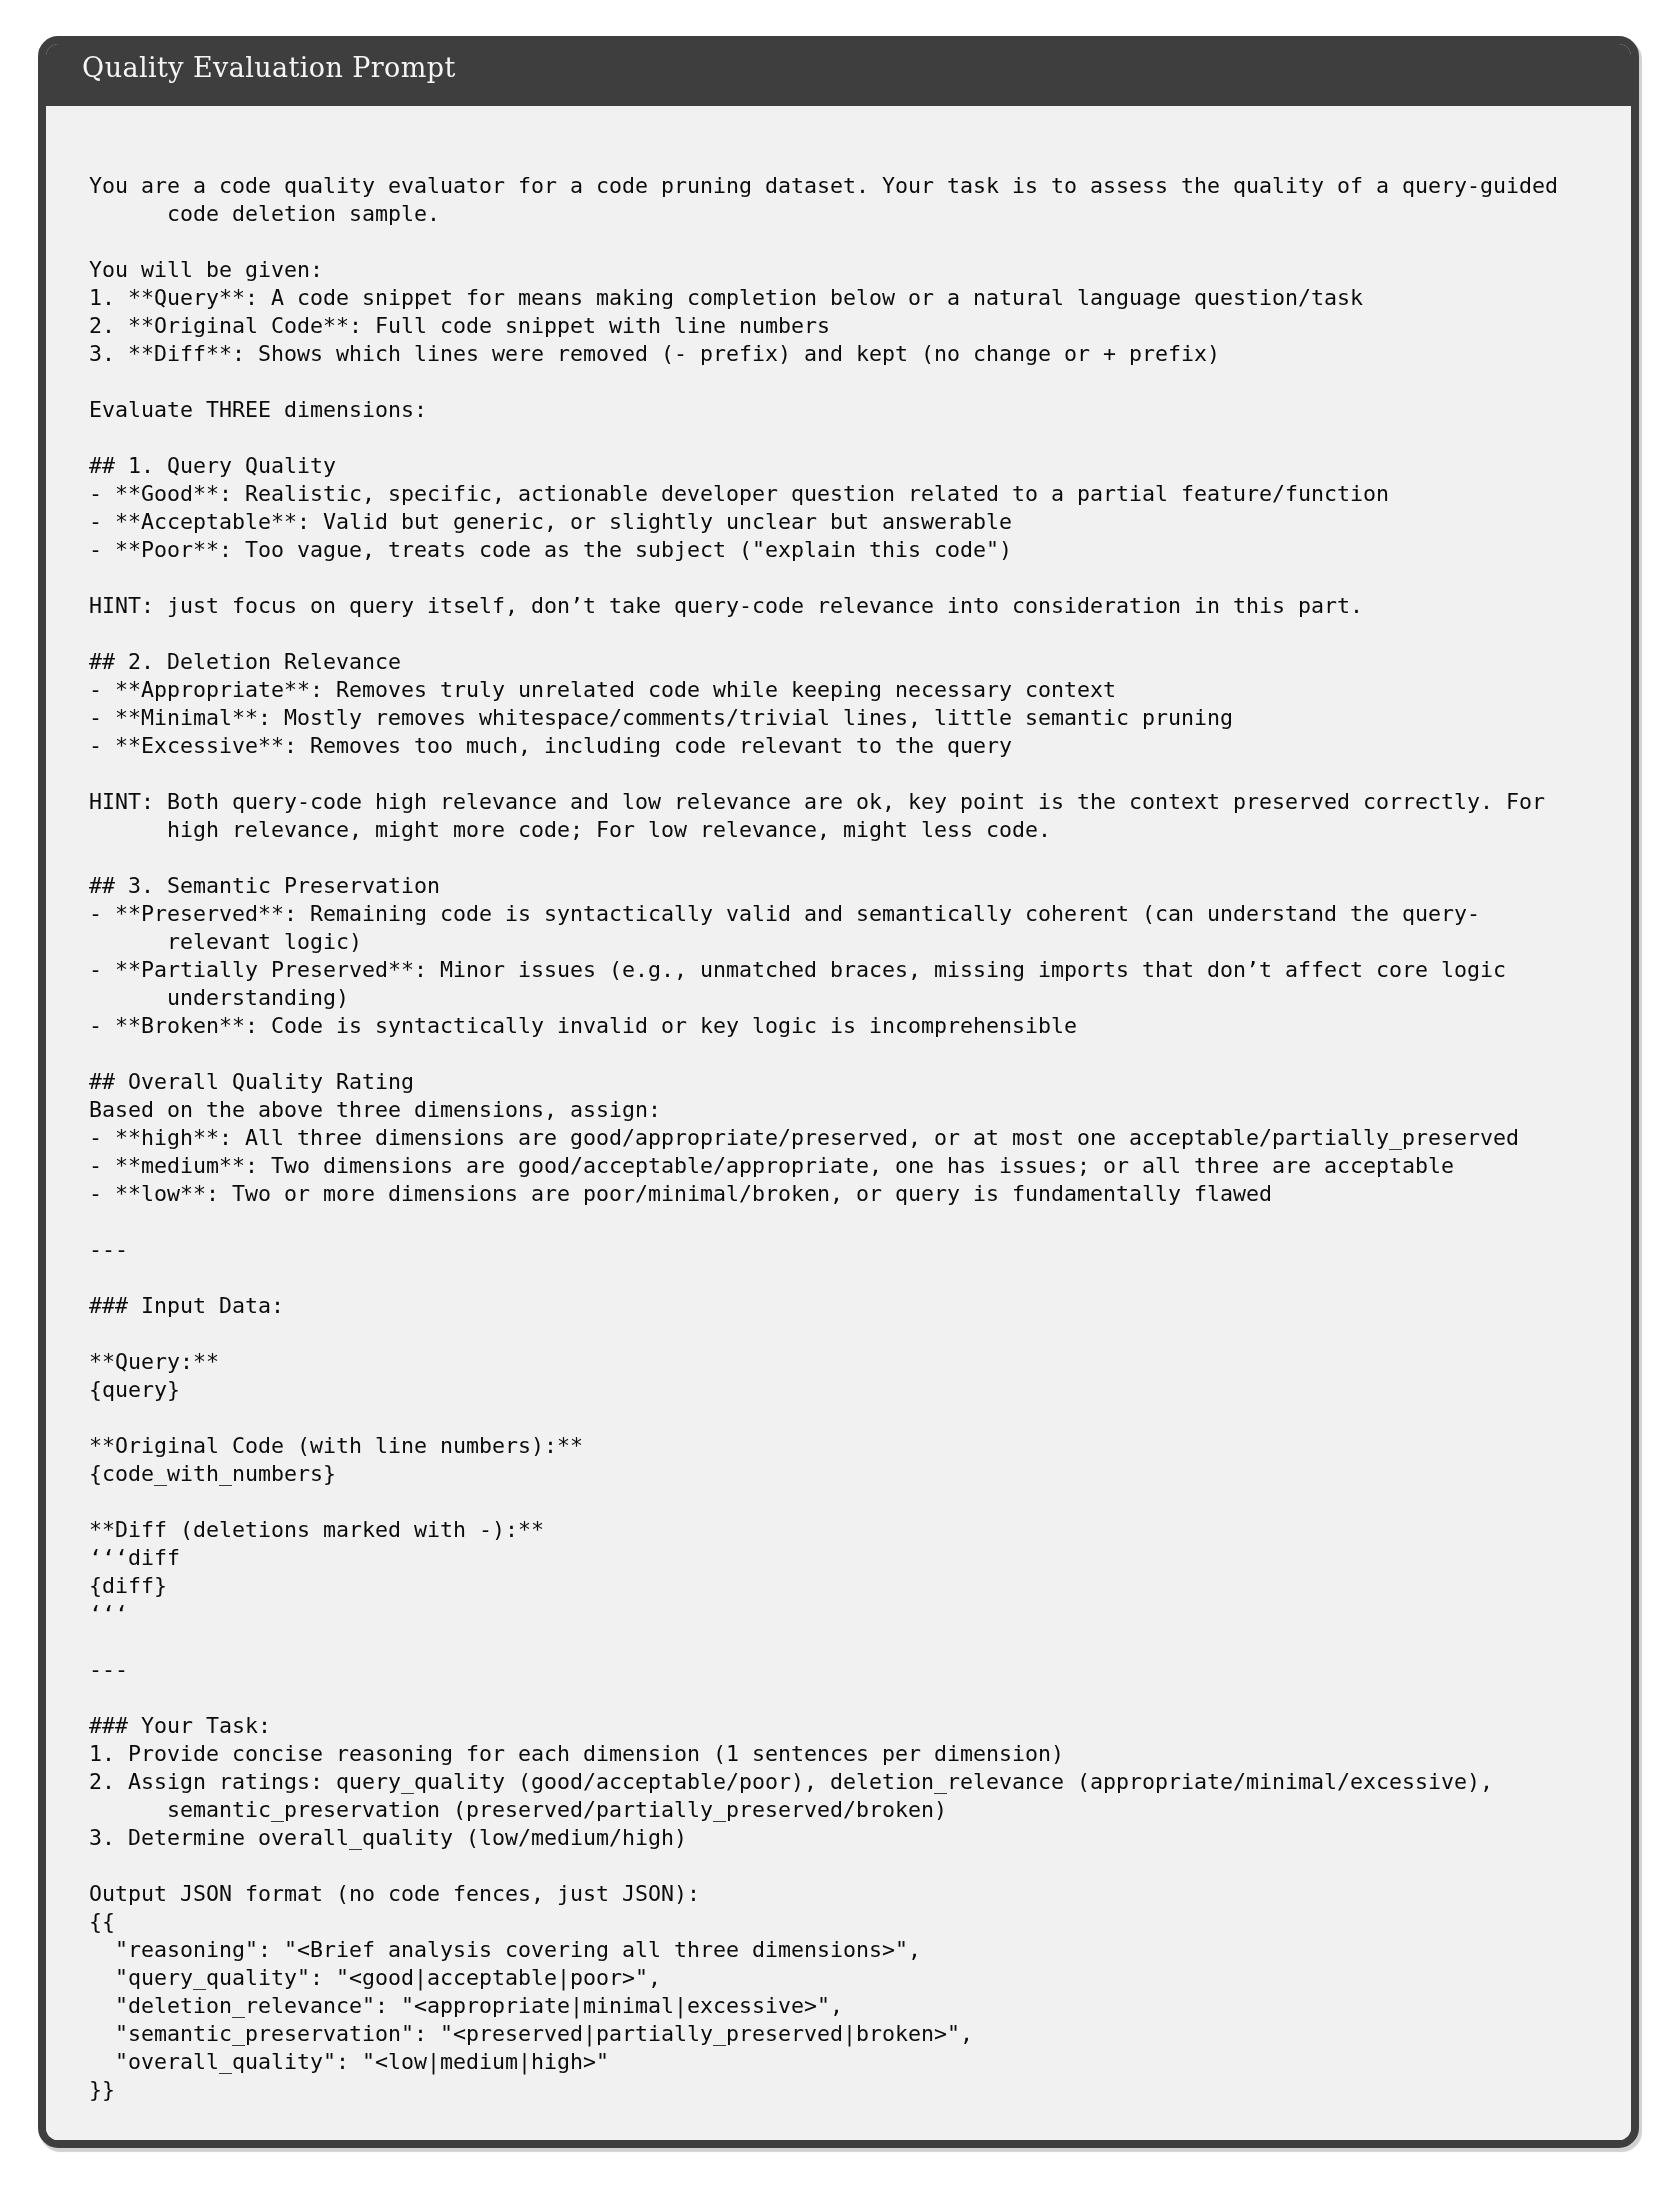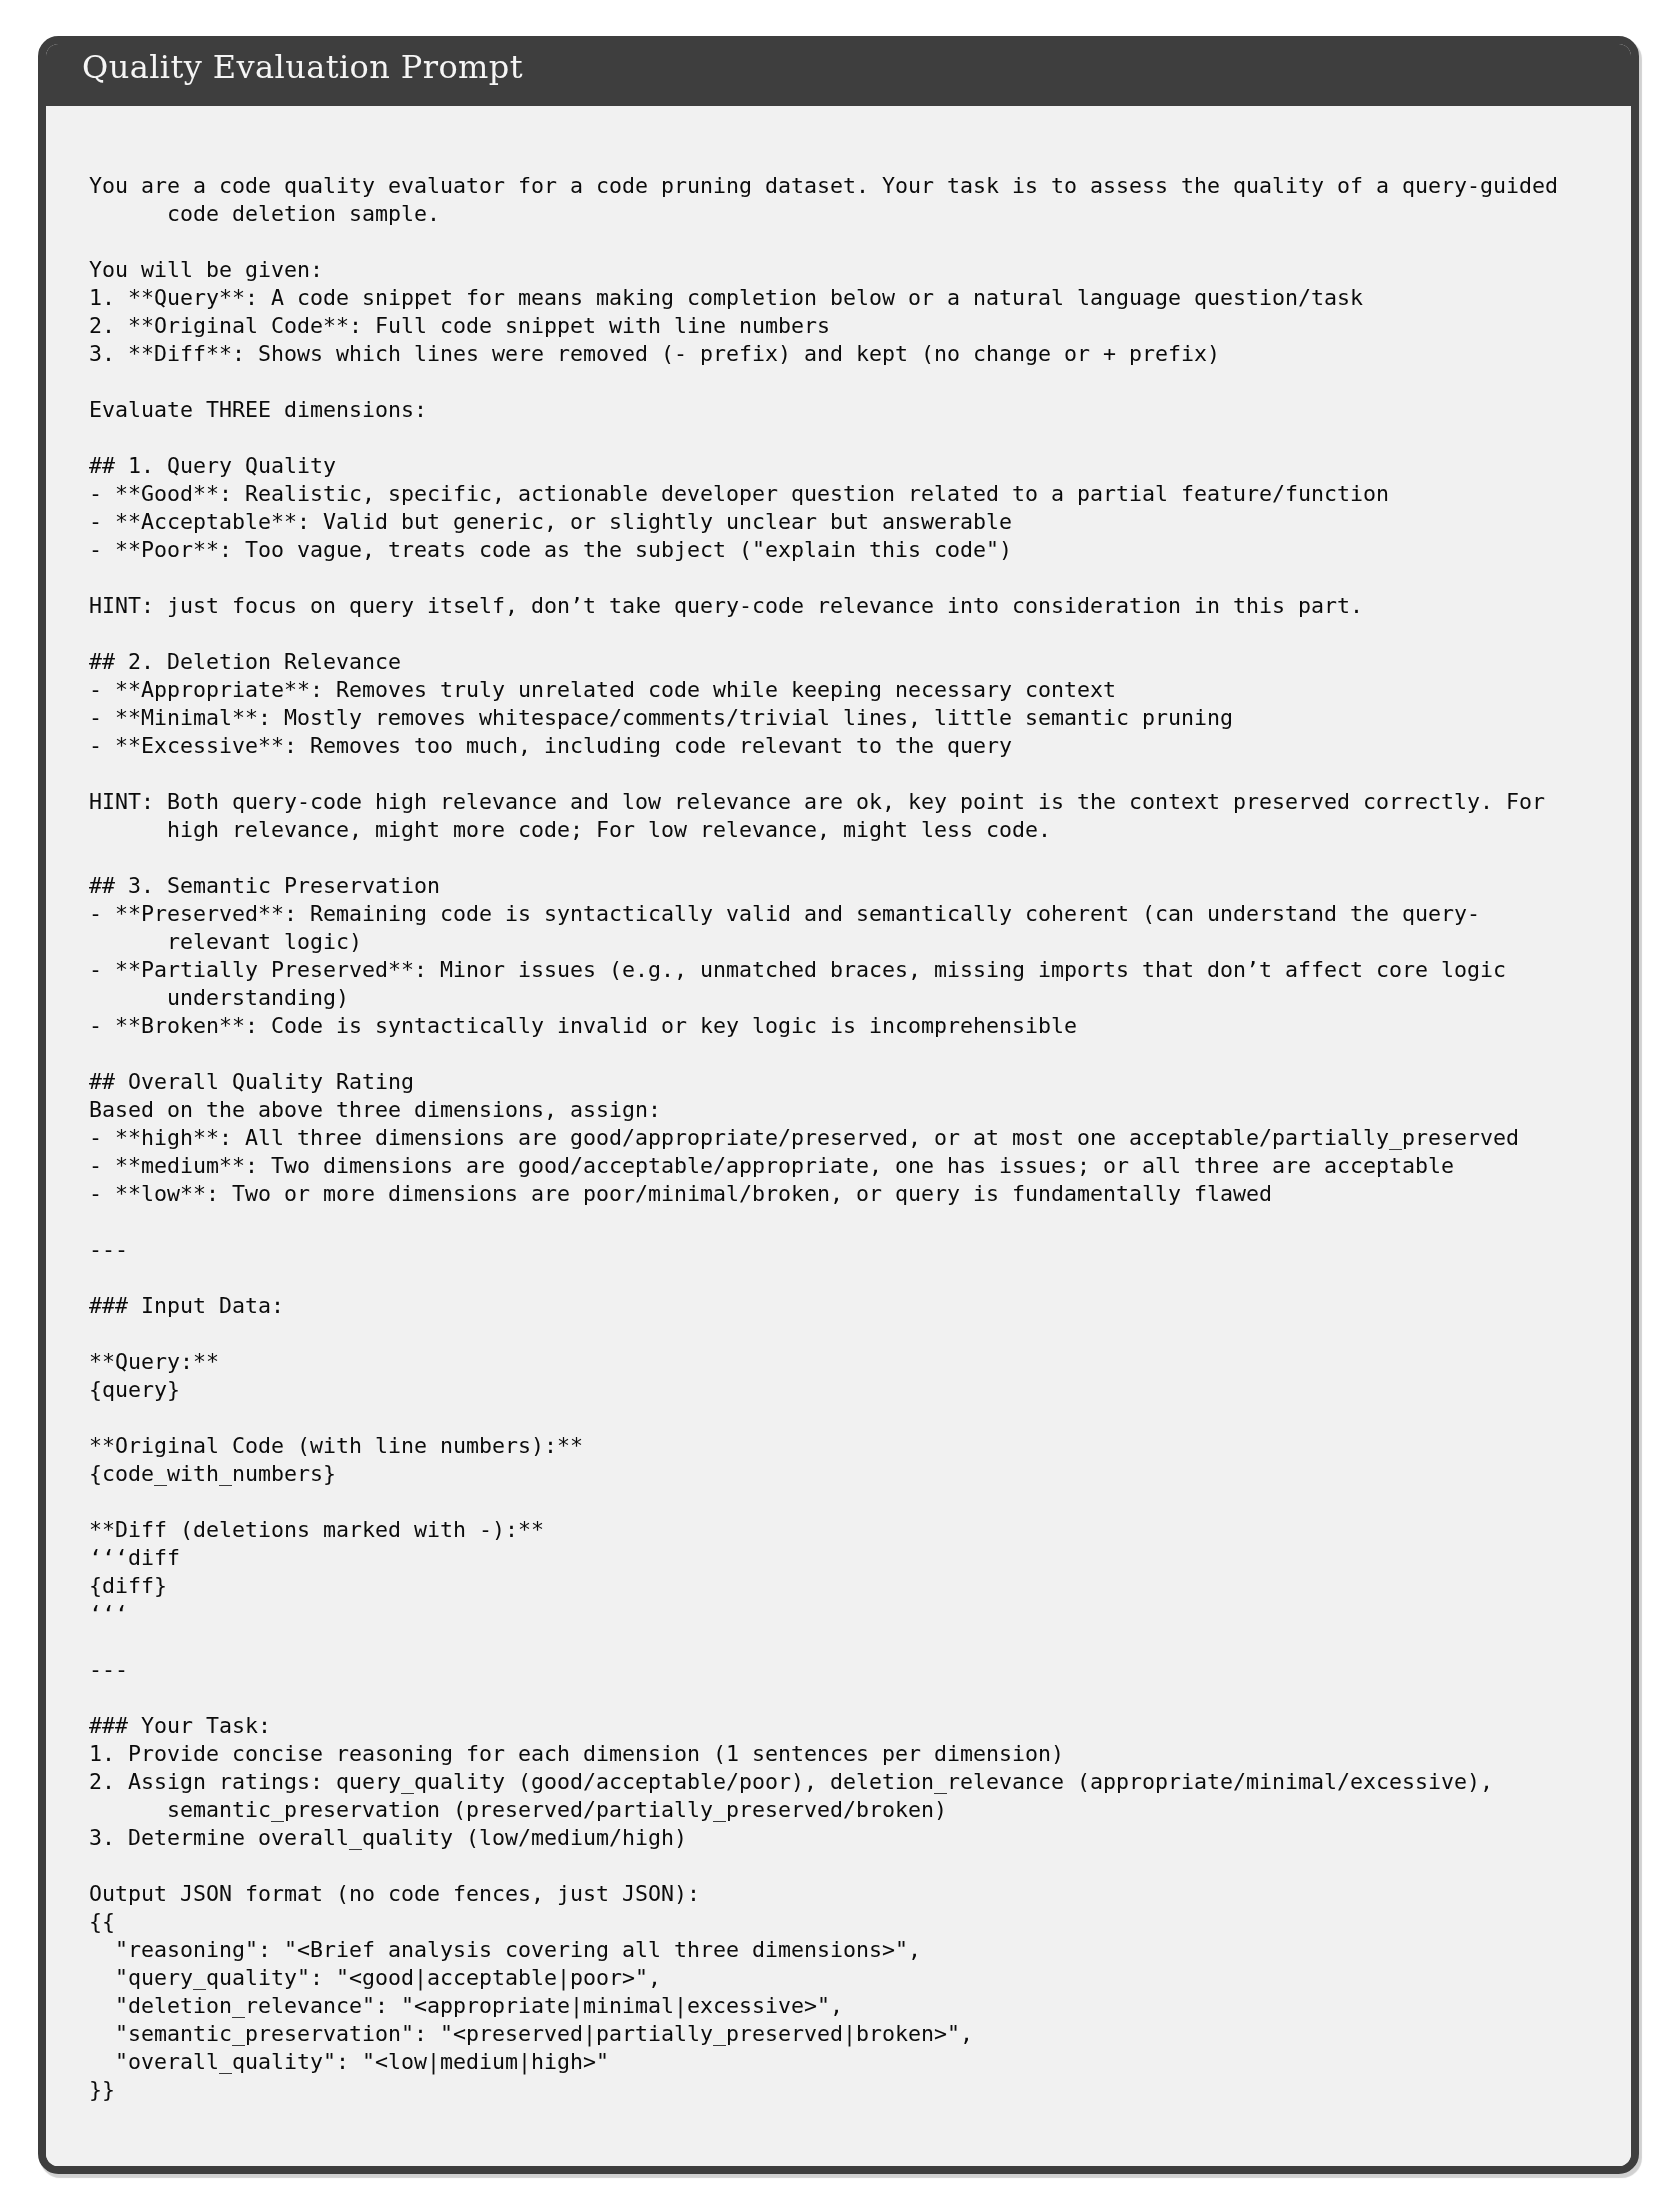--- a/index.html
+++ b/index.html
@@ -26,28 +26,28 @@
     box-shadow: 2.6px 3.5px 0.9px rgba(0,0,0,0.18);
   }
   .prompt-card-header {
     background: #3e3e3e;
     margin: -0.9px -0.9px 0 -0.9px;
     padding: 5.3px 17.7px 18.5px 37px;
   }
   .prompt-card-title {
     font-family: "DejaVu Serif", serif;
     font-weight: 400;
-    font-size: 32px;
+    font-size: 27px;
     line-height: 39px;
     color: #f5f5f5;
     letter-spacing: 0.4px;
   }
   .prompt-body {
     margin: 0;
-    padding: 66px 16px 62px 43px;
+    padding: 66px 16px 36px 43px;
     background: #f1f1f1;
     font-family: "DejaVu Sans Mono", monospace;
     font-size: 21.6px;
     line-height: 28px;
     color: #0b0b0b;
     white-space: pre;
   }
 </style>
 </head>
 <body>

